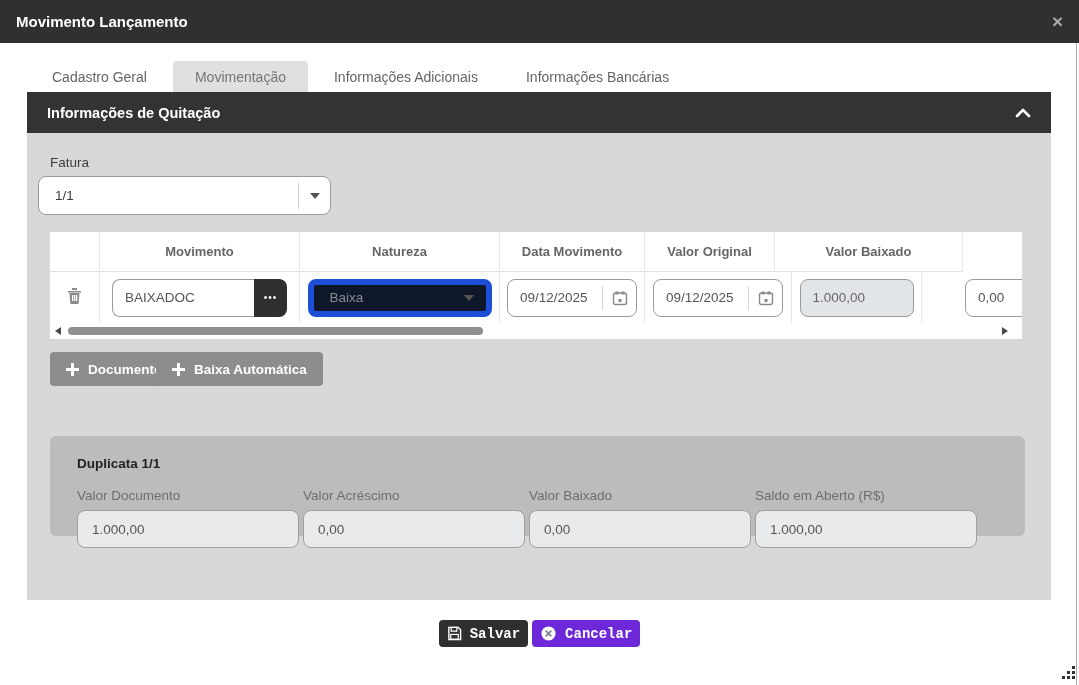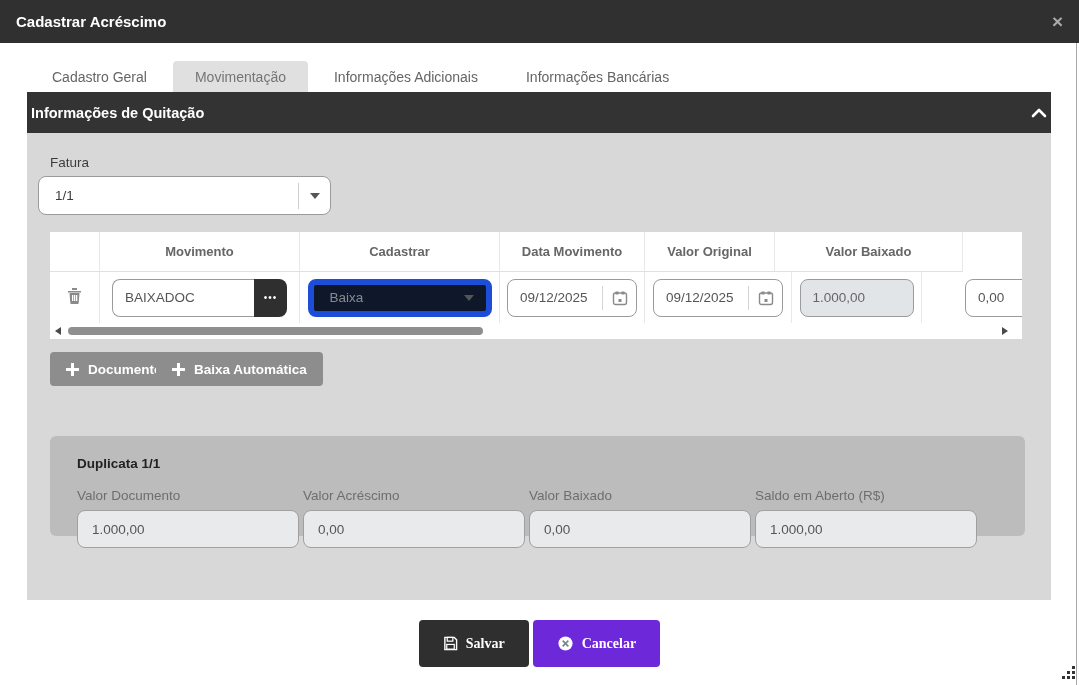--- a/index.html
+++ b/index.html
@@ -24,21 +24,21 @@
   .tab {
     height:31px; padding:0 22px; display:flex; align-items:center;
     font-size:14px; color:#636567; cursor:pointer; border-radius:4px 4px 0 0;
     margin-right:4px; white-space:nowrap;
   }
   .tab.active { background:#e0e0e0; color:#757575; }
   
   .section-header {
     position:absolute; left:27px; top:92px; width:1024px; height:41px;
     background:#333333; display:flex; align-items:center; justify-content:space-between;
-    padding:0 4px; cursor:pointer;
+    padding:0 20px; cursor:pointer;
   }
   .section-header .sh-title { color:#fff; font-size:14.5px; font-weight:bold; }
   .section-body {
     position:absolute; left:27px; top:133px; width:1024px; height:467px;
     background:#d8d8d8;
   }
   
   .fatura-label { position:absolute; left:23px; top:22px; font-size:13.5px; color:#3c3c3c; }
   .fatura-select {
     position:absolute; left:11px; top:43px; width:293px; height:39px;
@@ -109,34 +109,34 @@
   .dup-fields { display:flex; gap:4px; }
   .dup-field { width:222px; }
   .dup-field .flabel { font-size:13.5px; color:#6e6e6e; margin-bottom:7px; white-space:nowrap; }
   .dup-field input {
     width:100%; height:38px; background:#e8eaeb; border:1px solid #a0a0a0; border-radius:8px;
     font-size:13.5px; color:#555; padding:0 14px; font-family:inherit; outline:none;
   }
   
   .footer-btns { position:absolute; left:0; top:620px; width:1079px; display:flex; justify-content:center; gap:4px; }
   .fbtn {
-    height:47px; border:none; border-radius:4px; color:#fff; font-size:14px; font-weight:bold;
-    font-family:Liberation Serif, serif; display:flex; align-items:center; gap:8px; padding:0 24px; cursor:pointer;
+    height:27px; border:none; border-radius:4px; color:#fff; font-size:14px; font-weight:bold;
+    font-family:Liberation Mono, monospace; display:flex; align-items:center; gap:8px; padding:0 8px; cursor:pointer;
   }
   .fbtn.save { background:#2f2f2f; }
   .fbtn.cancel { background:#6d28d9; }
   
   .right-border { position:absolute; left:1076px; top:43px; width:1px; height:642px; background:#a8a8a8; }
   .resize-grip { position:absolute; left:1059px; top:663px; cursor:nwse-resize; }
 </style>
 </head>
 <body>
 
 <div class="titlebar">
-  <span class="title">Cadastrar Acréscimo</span>
+  <span class="title">Movimento Lançamento</span>
   <span class="close">×</span>
 </div>
 
 <div class="tabbar">
   <div class="tab">
       <span>Cadastro Geral</span>
     </div>
   <div class="tab active">
       <span>Movimentação</span>
     </div>
@@ -165,21 +165,21 @@
     <span class="caret-box">
         <span class="caret-down"></span>
       </span>
   </div>
 
   <div class="mtable">
     <div class="mtable-inner">
       <div class="mrow mhead">
         <div class="mcell c0"></div>
         <div class="mcell c1">Movimento</div>
-        <div class="mcell c2">Cadastrar</div>
+        <div class="mcell c2">Natureza</div>
         <div class="mcell c3">Data Movimento</div>
         <div class="mcell c5">Valor Original</div>
         <div class="mcell c6">Valor Baixado</div>
       </div>
       <div class="mrow mbody">
         <div class="mcell c0">
           <span>
             <svg width="15" height="17" viewBox="0 0 15 17">
                 <path fill="#8a8a8a" d="M1 4h13v1.5H1zM5 1h5v2H5zM2.5 6h10l-.8 10.2a1 1 0 0 1-1 .8H4.3a1 1 0 0 1-1-.8z"></path>
                 <rect x="5" y="8" width="1.3" height="6" fill="#fff"></rect>

